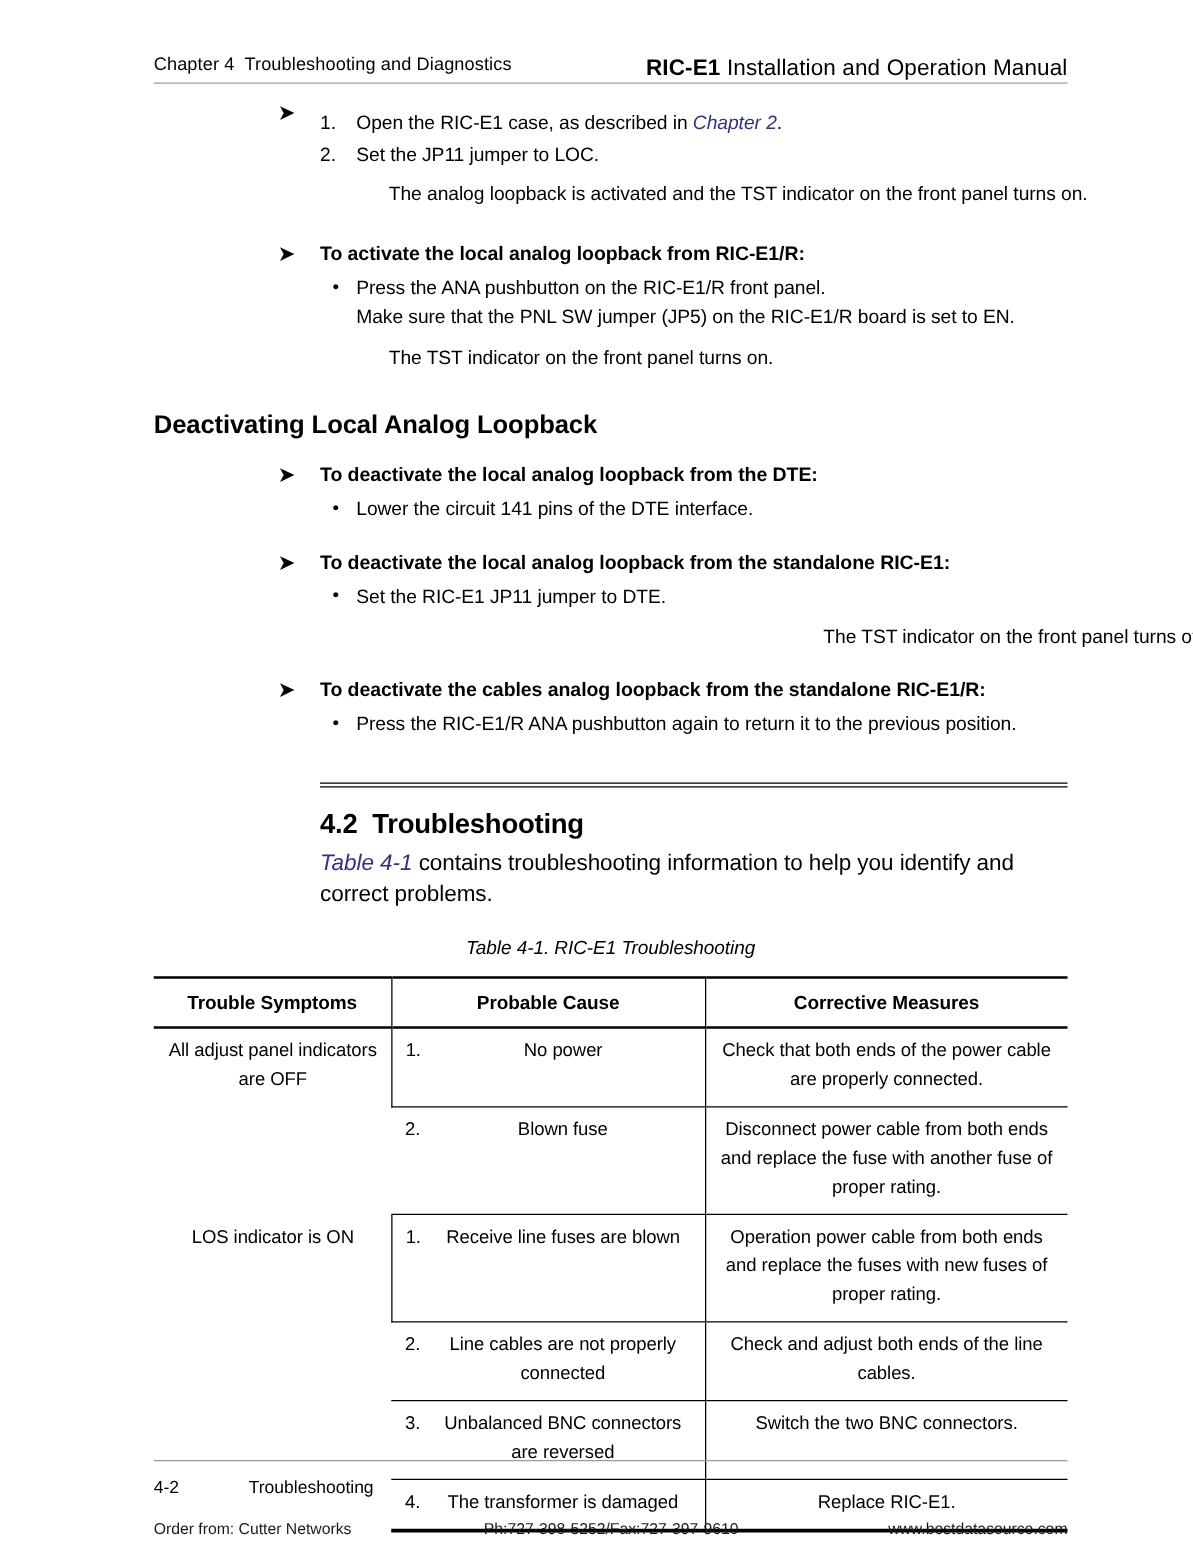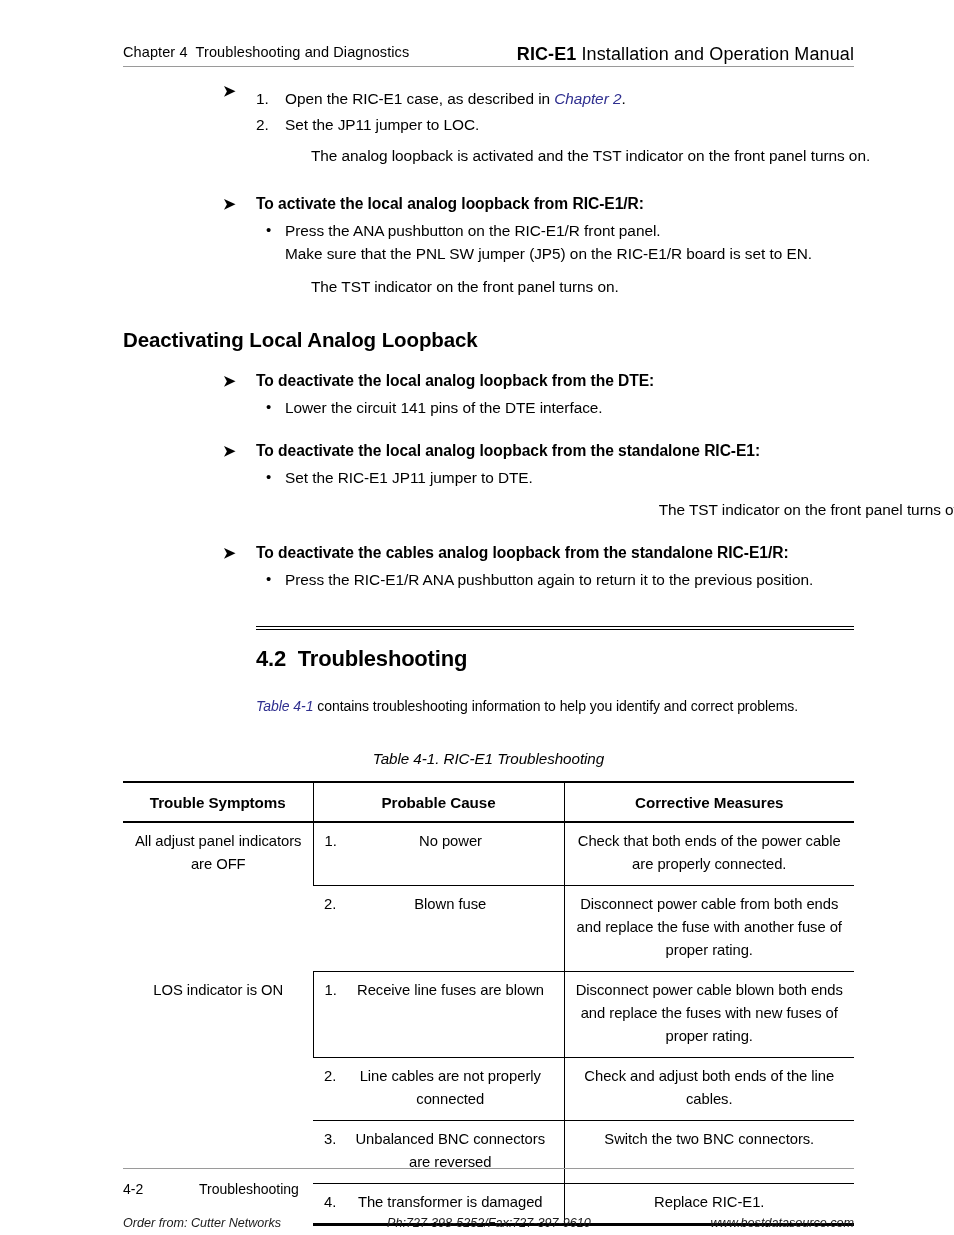--- a/index.html
+++ b/index.html
@@ -153,22 +153,22 @@
     box-sizing: border-box;
   }
   .sec-head1 {
     margin: 16px 0 0 0;
     font-size: 22px;
     font-weight: bold;
     letter-spacing: -0.2px;
     white-space: pre;
   }
   .sec-para {
-    margin: 22px 0 0 0;
-    font-size: 14px;
+    margin: 6px 0 0 0;
+    font-size: 18px;
     line-height: 25px;
     width: 580px;
     letter-spacing: -0.05px;
   }
 
   
   .tbl-caption {
     position: absolute;
     top: 750px;
     left: 111px;
@@ -256,21 +256,20 @@
 
   .stamp {
     position: absolute;
     left: 111px;
     top: 1216px;
     width: 731px;
     height: 18px;
     font-family: "Liberation Sans", sans-serif;
     font-size: 12.6px;
     color: #1a1a1a;
-    font-style: italic;
   }
   .stamp .s-left { position: absolute; left: 0; top: 0; }
   .stamp .s-mid { position: absolute; left: 264px; top: 0; }
   .stamp .s-right { position: absolute; right: 0; top: 0; }
 </style>
 </head>
 <body>
 
 <div class="page">
 
@@ -375,21 +374,21 @@
         <td>Check that both ends of the power cable are properly connected.</td>
       </tr>
       <tr>
         <td class="cause"><span class="n">2.</span><span>Blown fuse</span></td>
         <td>Disconnect power cable from both ends and replace the fuse with another fuse of proper rating.</td>
       </tr>
 
       <tr>
         <td class="sym nb" rowspan="4">LOS indicator is ON</td>
         <td class="cause"><span class="n">1.</span><span>Receive line fuses are blown</span></td>
-        <td>Disconnect power cable blown both ends and replace the fuses with new fuses of proper rating.</td>
+        <td>Operation power cable from both ends and replace the fuses with new fuses of proper rating.</td>
       </tr>
       <tr>
         <td class="cause"><span class="n">2.</span><span>Line cables are not properly connected</span></td>
         <td>Check and adjust both ends of the line cables.</td>
       </tr>
       <tr>
         <td class="cause"><span class="n">3.</span><span>Unbalanced BNC connectors are reversed</span></td>
         <td>Switch the two BNC connectors.</td>
       </tr>
       <tr class="last-row">

